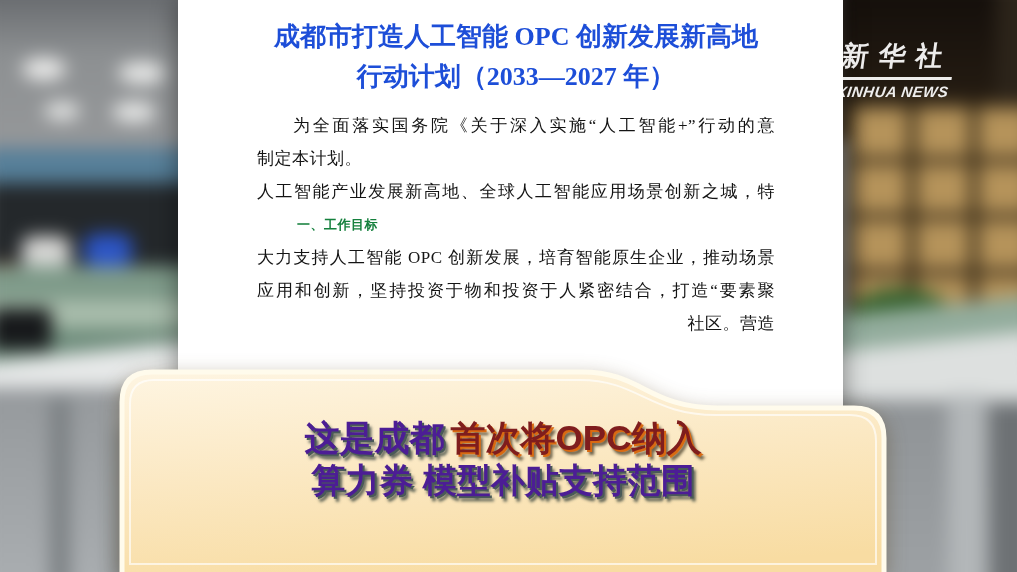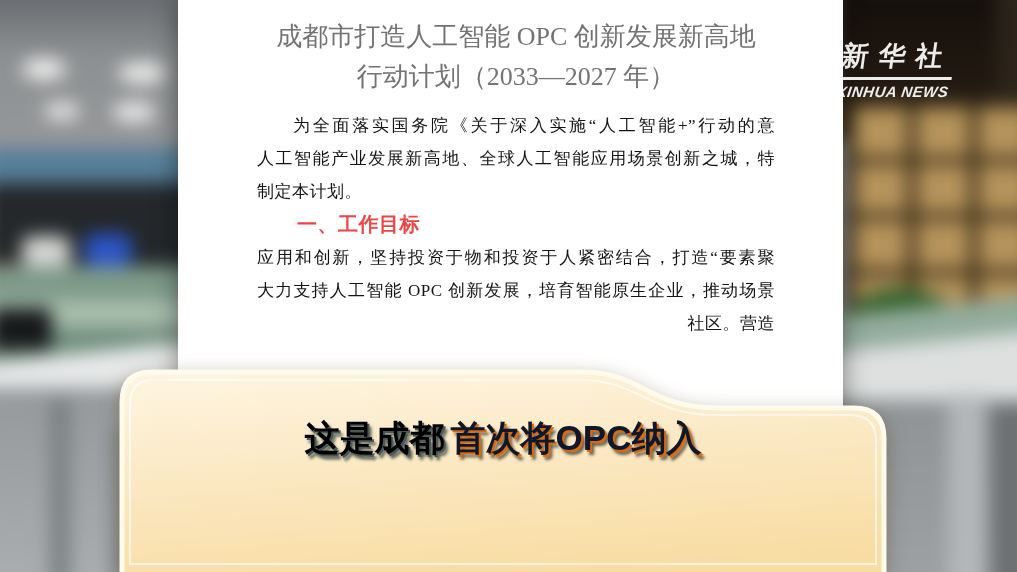--- a/index.html
+++ b/index.html
@@ -45,31 +45,31 @@
   .r-table   { left:826px; top:342px; width:210px; height:72px; background:#dde0df; transform:rotate(-6deg); }
   .r-floor   { left:833px; top:400px; width:205px; height:195px;
                background:linear-gradient(180deg,#8f9396,#9ea2a5); }
   .r-pillar  { left:948px; top:395px; width:38px; height:200px; background:#b3b7b9; }
   .r-dark-edge{ left:990px; top:405px; width:48px; height:190px; background:#6d7174; }
 
   
   .doc-page { position:absolute; left:178px; top:0; width:665px; height:572px;
               background:#ffffff; box-shadow:0 0 24px rgba(0,0,0,.45); z-index:2; }
   .doc-title { position:absolute; left:79px; top:17px; width:518px; text-align:center;
-               font-family:"Liberation Serif","DejaVu Serif",serif; font-weight:normal;
-               font-size:26px; line-height:40px; color:#737373; }
+               font-family:"Liberation Serif","DejaVu Serif",serif; font-weight:bold;
+               font-size:26px; line-height:40px; color:#1d4ed8; }
   .doc-body { position:absolute; left:79px; top:109px; width:518px;
               font-family:"Liberation Serif","DejaVu Serif",serif;
               font-size:17px; line-height:33px; letter-spacing:.5px; color:#141414; }
   .doc-line { height:33px; overflow:hidden; text-align:justify; text-align-last:justify; }
   .doc-line.indent { text-indent:36px; }
   .doc-line.noj { text-align-last:left; }
   .doc-line.heading { font-family:Liberation Serif, serif;
                       font-weight:bold; text-align-last:left; text-indent:40px;
-                      font-size:20px; color:#ef4444; }
+                      font-size:13px; color:#15803d; }
   .doc-line.frag { text-align:right; text-align-last:right; }
 
   
   .watermark { position:absolute; left:840px; top:38px; z-index:3;
                color:rgba(255,255,255,.92); transform:skewX(-8deg); }
   .wm-cn { font-size:27px; font-weight:bold; letter-spacing:10px; padding:0 2px 3px 0;
            border-bottom:3px solid rgba(255,255,255,.92);
            font-family:"DejaVu Sans","Liberation Sans",sans-serif; }
   .wm-en { font-size:15px; font-weight:bold; font-style:italic; letter-spacing:.5px;
            margin-top:3px; white-space:nowrap; }
@@ -79,23 +79,23 @@
                  filter:drop-shadow(0 6px 10px rgba(80,55,15,.38)); }
   .cap-outer { fill:url(#capGrad); stroke:#FFFBEC; stroke-width:5; }
   .cap-inner { fill:none; stroke:rgba(255,255,255,.65); stroke-width:2; }
 
   .caption-text { position:absolute; left:503px; top:417px; transform:translateX(-50%);
                   z-index:5; text-align:center; font-weight:bold; line-height:42px;
                   white-space:nowrap;
                   font-family:"Liberation Sans","DejaVu Sans",sans-serif; }
   .cap-l1 { font-size:35px; }
   .cap-l2 { font-size:34px; }
-  .cap-white { color:#000000;
+  .cap-white { color:#4c1d95;
                text-shadow:2px 2px 0 #4a5a58, 4px 5px 3px rgba(40,55,52,.75); }
-  .cap-orange { color:#0f172a; margin-left:6px;
+  .cap-orange { color:#7f1d1d; margin-left:6px;
                 text-shadow:2px 2px 0 #D96A12, 4px 5px 3px rgba(70,60,40,.8); }
 </style>
 </head>
 <body>
 
 <div class="stage">
 
   <div class="bg">
     <div class="ceiling"></div>
     <div class="light1"></div>
@@ -126,25 +126,25 @@
     <div class="r-dark-edge"></div>
   </div>
 
   <div class="doc-page">
     <div class="doc-title">
       <div>成都市打造人工智能 OPC 创新发展新高地</div>
       <div>行动计划（2033—2027 年）</div>
     </div>
     <div class="doc-body">
       <div class="doc-line indent">为全面落实国务院《关于深入实施“人工智能+”行动的意</div>
+      <div class="doc-line noj">制定本计划。</div>
       <div class="doc-line">人工智能产业发展新高地、全球人工智能应用场景创新之城，特</div>
-      <div class="doc-line noj">制定本计划。</div>
       <div class="doc-line heading">一、工作目标</div>
+      <div class="doc-line">大力支持人工智能 OPC 创新发展，培育智能原生企业，推动场景</div>
       <div class="doc-line">应用和创新，坚持投资于物和投资于人紧密结合，打造“要素聚</div>
-      <div class="doc-line">大力支持人工智能 OPC 创新发展，培育智能原生企业，推动场景</div>
       <div class="doc-line frag">社区。营造</div>
     </div>
   </div>
 
   <div class="watermark">
     <div class="wm-cn">新华社</div>
     <div class="wm-en">XINHUA NEWS</div>
   </div>
 
   <svg class="caption-svg" width="1017" height="572" viewBox="0 0 1017 572">
@@ -156,15 +156,16 @@
       </linearGradient>
     </defs>
     <path class="cap-outer" d="M 122 592 L 122 402 Q 122 372 152 372 L 582 372 C 642 372 648 408 718 408 L 854 408 Q 884 408 884 438 L 884 592 Z"></path>
     <path class="cap-inner" d="M 130 564 L 130 404 Q 130 380 154 380 L 580 380 C 638 380 650 415 716 415 L 850 415 Q 876 415 876 441 L 876 564 Z"></path>
   </svg>
 
   <div class="caption-text">
     <div class="cap-l1">
       <span class="cap-white">这是成都</span><span class="cap-orange">首次将OPC纳入</span>
     </div>
+    <div class="cap-l2 cap-white">算力券 模型补贴支持范围</div>
   </div>
 
 </div>
 
 </body></html>

